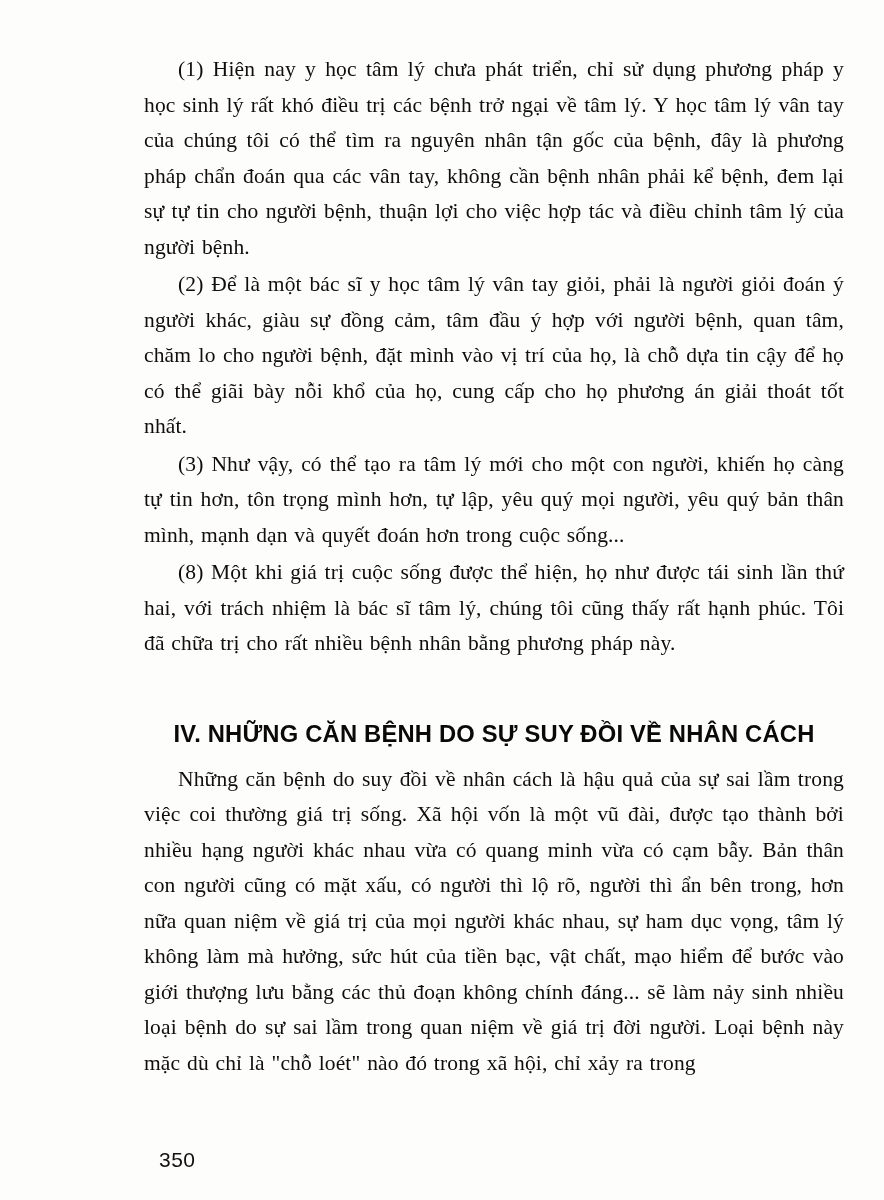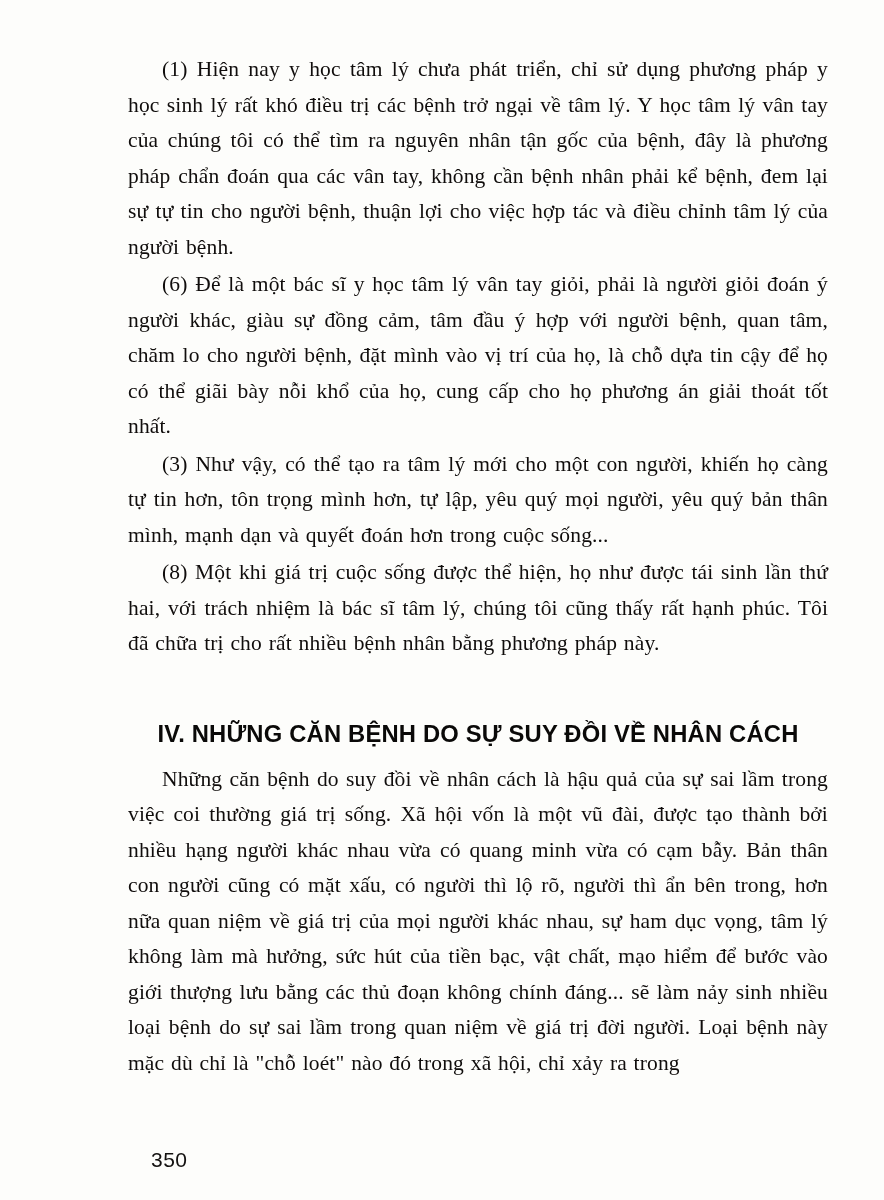--- a/index.html
+++ b/index.html
@@ -18,21 +18,21 @@
   .page {
     position: absolute;
     left: 0;
     top: 0;
     width: 884px;
     height: 1200px;
     background: #fdfdfb;
   }
   .content {
     position: absolute;
-    left: 128px;
+    left: 144px;
     top: 52px;
     width: 700px;
   }
   p.para {
     margin: 0 0 2px 0;
     font-size: 21.5px;
     line-height: 35.5px;
     text-align: justify;
     text-indent: 34px;
     letter-spacing: 0.15px;
@@ -50,35 +50,35 @@
     text-align: center;
     color: #0a0908;
     transform: scaleX(0.97);
     transform-origin: center;
   }
   .gap-before-heading {
     height: 30px;
   }
   .page-number {
     position: absolute;
-    left: 151px;
+    left: 159px;
     top: 1148px;
     font-family: "Liberation Sans", sans-serif;
     font-size: 21px;
     letter-spacing: 0.5px;
     color: #131110;
   }
 </style>
 </head>
 <body>
 
 <div class="page">
   <div class="content">
     <p class="para">(1) Hiện nay y học tâm lý chưa phát triển, chỉ sử dụng phương pháp y học sinh lý rất khó điều trị các bệnh trở ngại về tâm lý. Y học tâm lý vân tay của chúng tôi có thể tìm ra nguyên nhân tận gốc của bệnh, đây là phương pháp chẩn đoán qua các vân tay, không cần bệnh nhân phải kể bệnh, đem lại sự tự tin cho người bệnh, thuận lợi cho việc hợp tác và điều chỉnh tâm lý của người bệnh.</p>
-    <p class="para">(6) Để là một bác sĩ y học tâm lý vân tay giỏi, phải là người giỏi đoán ý người khác, giàu sự đồng cảm, tâm đầu ý hợp với người bệnh, quan tâm, chăm lo cho người bệnh, đặt mình vào vị trí của họ, là chỗ dựa tin cậy để họ có thể giãi bày nỗi khổ của họ, cung cấp cho họ phương án giải thoát tốt nhất.</p>
+    <p class="para">(2) Để là một bác sĩ y học tâm lý vân tay giỏi, phải là người giỏi đoán ý người khác, giàu sự đồng cảm, tâm đầu ý hợp với người bệnh, quan tâm, chăm lo cho người bệnh, đặt mình vào vị trí của họ, là chỗ dựa tin cậy để họ có thể giãi bày nỗi khổ của họ, cung cấp cho họ phương án giải thoát tốt nhất.</p>
     <p class="para">(3) Như vậy, có thể tạo ra tâm lý mới cho một con người, khiến họ càng tự tin hơn, tôn trọng mình hơn, tự lập, yêu quý mọi người, yêu quý bản thân mình, mạnh dạn và quyết đoán hơn trong cuộc sống...</p>
     <p class="para">(8) Một khi giá trị cuộc sống được thể hiện, họ như được tái sinh lần thứ hai, với trách nhiệm là bác sĩ tâm lý, chúng tôi cũng thấy rất hạnh phúc. Tôi đã chữa trị cho rất nhiều bệnh nhân bằng phương pháp này.</p>
 
     <div class="gap-before-heading"></div>
 
     <h2 class="section-heading">IV. NHỮNG CĂN BỆNH DO SỰ SUY ĐỒI VỀ NHÂN CÁCH</h2>
 
     <p class="para">Những căn bệnh do suy đồi về nhân cách là hậu quả của sự sai lầm trong việc coi thường giá trị sống. Xã hội vốn là một vũ đài, được tạo thành bởi nhiều hạng người khác nhau vừa có quang minh vừa có cạm bẫy. Bản thân con người cũng có mặt xấu, có người thì lộ rõ, người thì ẩn bên trong, hơn nữa quan niệm về giá trị của mọi người khác nhau, sự ham dục vọng, tâm lý không làm mà hưởng, sức hút của tiền bạc, vật chất, mạo hiểm để bước vào giới thượng lưu bằng các thủ đoạn không chính đáng... sẽ làm nảy sinh nhiều loại bệnh do sự sai lầm trong quan niệm về giá trị đời người. Loại bệnh này mặc dù chỉ là "chỗ loét" nào đó trong xã hội, chỉ xảy ra trong</p>
   </div>
 

